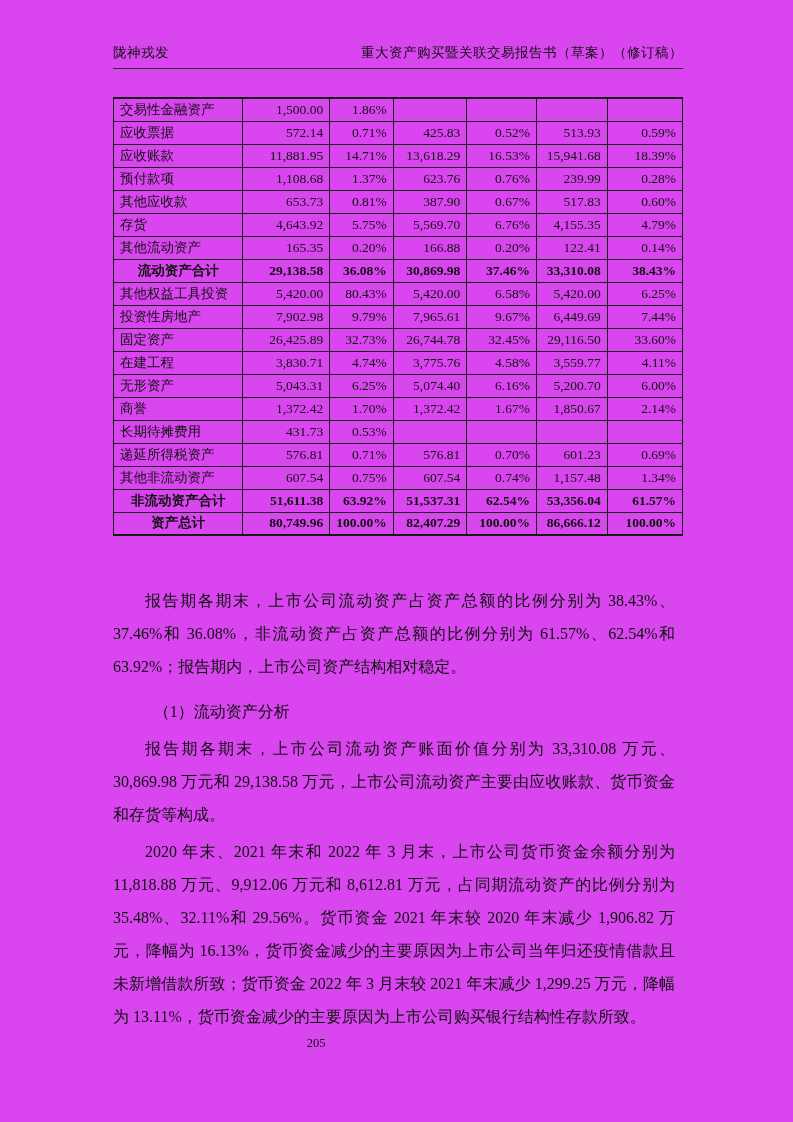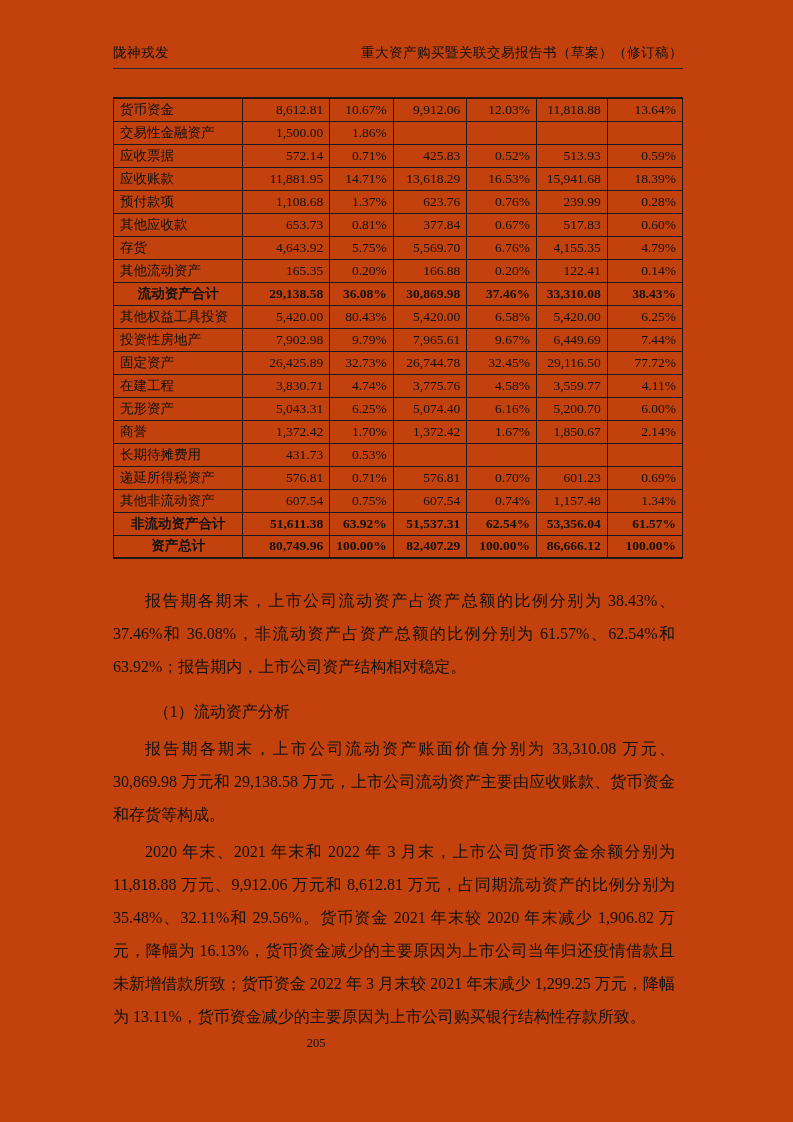--- a/index.html
+++ b/index.html
@@ -1,21 +1,21 @@
 <!DOCTYPE html>
 <html><head>
 <meta charset="utf-8">
 <style>
   * { box-sizing: border-box; }
   html, body { margin: 0; padding: 0; background: #ffffff; }
   .page {
     position: relative;
     width: 793px;
     height: 1122px;
-    background: #c2410c;
+    background: #d946ef;
     font-family: "Liberation Serif", "DejaVu Serif", serif;
     color: #111111;
     overflow: hidden;
   }
   
   .doc-header {
     position: absolute;
     top: 44px;
     left: 113px;
     width: 570px;
@@ -86,29 +86,20 @@
       <col style="width:130px">
       <col style="width:88px">
       <col style="width:61px">
       <col style="width:74px">
       <col style="width:70px">
       <col style="width:71px">
       <col style="width:76px">
     </colgroup>
     <tbody>
         <tr>
-          <td class="c-name">货币资金</td>
-          <td class="c-num">8,612.81</td>
-          <td class="c-num">10.67%</td>
-          <td class="c-num">9,912.06</td>
-          <td class="c-num">12.03%</td>
-          <td class="c-num">11,818.88</td>
-          <td class="c-num">13.64%</td>
-        </tr>
-        <tr>
           <td class="c-name">交易性金融资产</td>
           <td class="c-num">1,500.00</td>
           <td class="c-num">1.86%</td>
           <td class="c-num"></td>
           <td class="c-num"></td>
           <td class="c-num"></td>
           <td class="c-num"></td>
         </tr>
         <tr>
           <td class="c-name">应收票据</td>
@@ -134,21 +125,21 @@
           <td class="c-num">1.37%</td>
           <td class="c-num">623.76</td>
           <td class="c-num">0.76%</td>
           <td class="c-num">239.99</td>
           <td class="c-num">0.28%</td>
         </tr>
         <tr>
           <td class="c-name">其他应收款</td>
           <td class="c-num">653.73</td>
           <td class="c-num">0.81%</td>
-          <td class="c-num">377.84</td>
+          <td class="c-num">387.90</td>
           <td class="c-num">0.67%</td>
           <td class="c-num">517.83</td>
           <td class="c-num">0.60%</td>
         </tr>
         <tr>
           <td class="c-name">存货</td>
           <td class="c-num">4,643.92</td>
           <td class="c-num">5.75%</td>
           <td class="c-num">5,569.70</td>
           <td class="c-num">6.76%</td>
@@ -191,21 +182,21 @@
           <td class="c-num">6,449.69</td>
           <td class="c-num">7.44%</td>
         </tr>
         <tr>
           <td class="c-name">固定资产</td>
           <td class="c-num">26,425.89</td>
           <td class="c-num">32.73%</td>
           <td class="c-num">26,744.78</td>
           <td class="c-num">32.45%</td>
           <td class="c-num">29,116.50</td>
-          <td class="c-num">77.72%</td>
+          <td class="c-num">33.60%</td>
         </tr>
         <tr>
           <td class="c-name">在建工程</td>
           <td class="c-num">3,830.71</td>
           <td class="c-num">4.74%</td>
           <td class="c-num">3,775.76</td>
           <td class="c-num">4.58%</td>
           <td class="c-num">3,559.77</td>
           <td class="c-num">4.11%</td>
         </tr>

